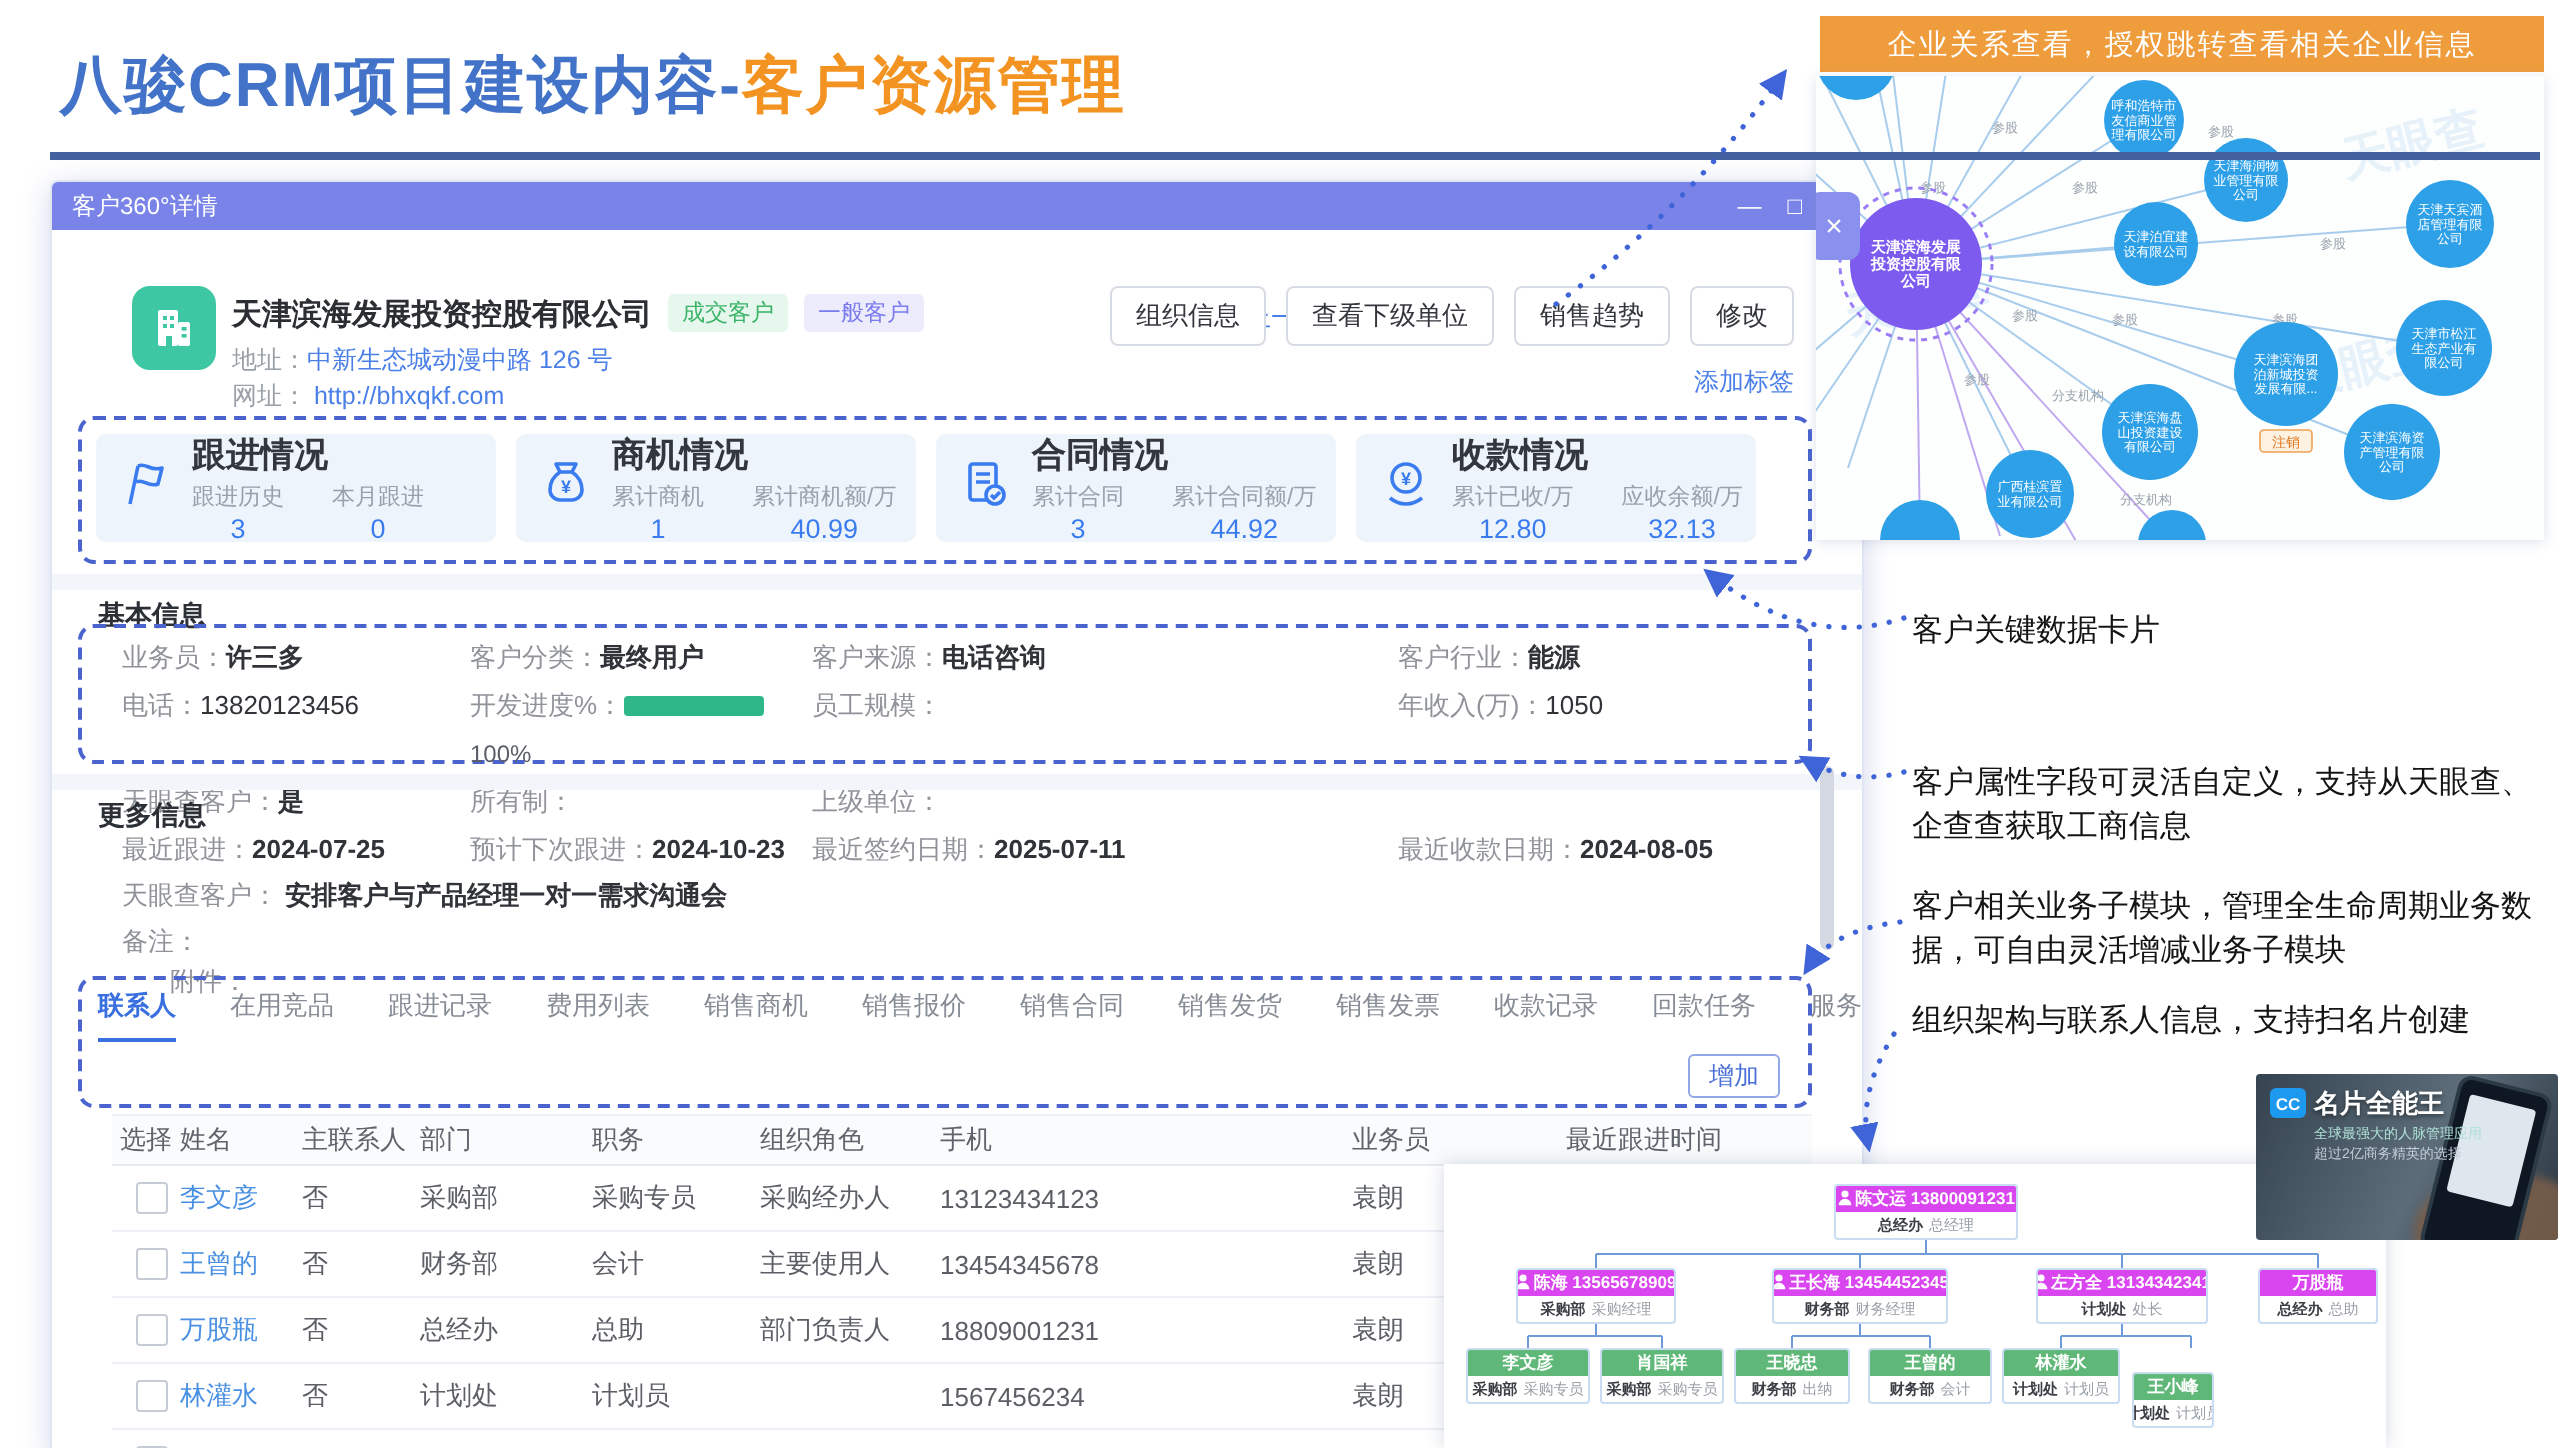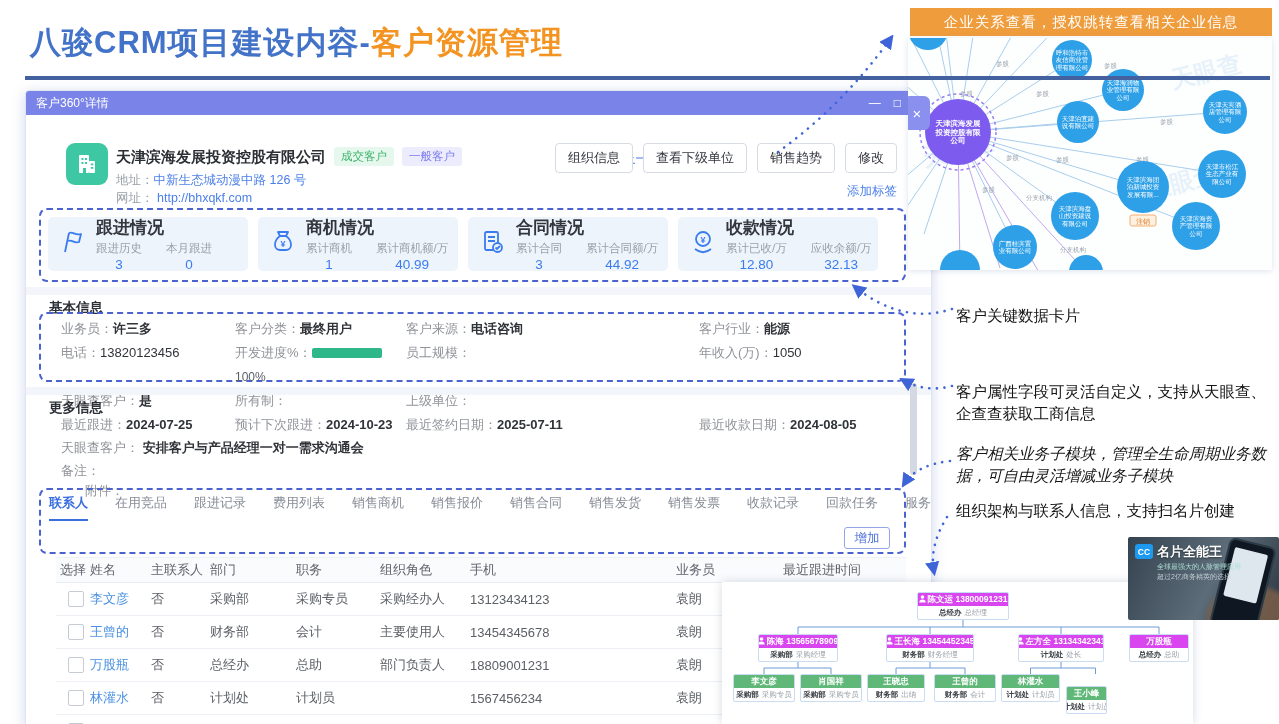--- a/index.html
+++ b/index.html
@@ -497,21 +497,21 @@
           <circle cx="50" cy="94" r="38" fill="none" stroke="#9b7df5" stroke-width="1.5" stroke-dasharray="3 3"></circle>
           <circle cx="50" cy="94" r="33" fill="#7d5bee"></circle>
           <text x="50" y="88.225" font-size="7.5" fill="#fff" text-anchor="middle" font-weight="bold"><tspan x="50" dy="0">天津滨海发展</tspan><tspan x="50" dy="8.4">投资控股有限</tspan><tspan x="50" dy="8.4">公司</tspan></text>
         </g>
       </svg>
     <div class="net-close">×</div>
   </div>
 
   <div class="annotation" style="top:305px;" id="ann-0">客户关键数据卡片</div>
   <div class="annotation" style="top:381px;" id="ann-1">客户属性字段可灵活自定义，支持从天眼查、企查查获取工商信息</div>
-  <div class="annotation" style="top:443px;font-style:italic;" id="ann-2">客户相关业务子模块，管理全生命周期业务数据，可自由灵活增减业务子模块</div>
+  <div class="annotation" style="top:443px;" id="ann-2">客户相关业务子模块，管理全生命周期业务数据，可自由灵活增减业务子模块</div>
   <div class="annotation" style="top:500px;" id="ann-3">组织架构与联系人信息，支持扫名片创建</div>
 
   <div class="org-panel" id="org-panel">
     <svg id="org-svg" width="471" height="142" style="position:absolute;left:0;top:0;">
         <g stroke="#6f9ad8" stroke-width="1" fill="none">
           <path d="M 241 37 V 45 M 76 45 H 437 M 76 45 V 52 M 208 45 V 52 M 339 45 V 52 M 437 45 V 52"></path>
           <path d="M 76 79 V 86 M 42 86 H 109 M 42 86 V 92 M 109 86 V 92"></path>
           <path d="M 208 79 V 86 M 174 86 H 243 M 174 86 V 92 M 243 86 V 92"></path>
           <path d="M 339 79 V 86 M 308.5 86 H 373.5 M 308.5 86 V 92 M 373.5 86 V 92"></path>
         </g>

